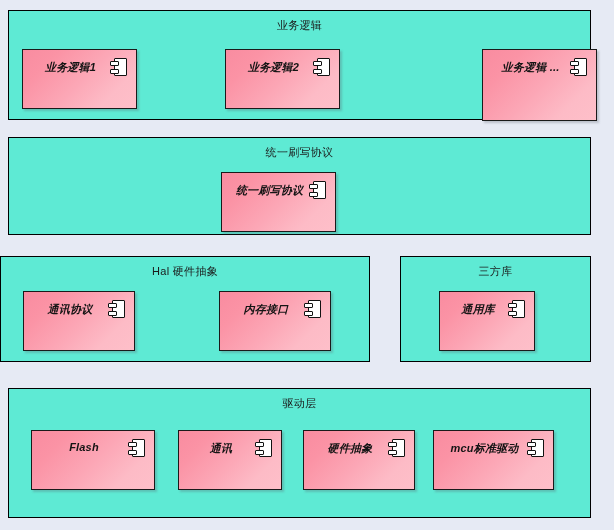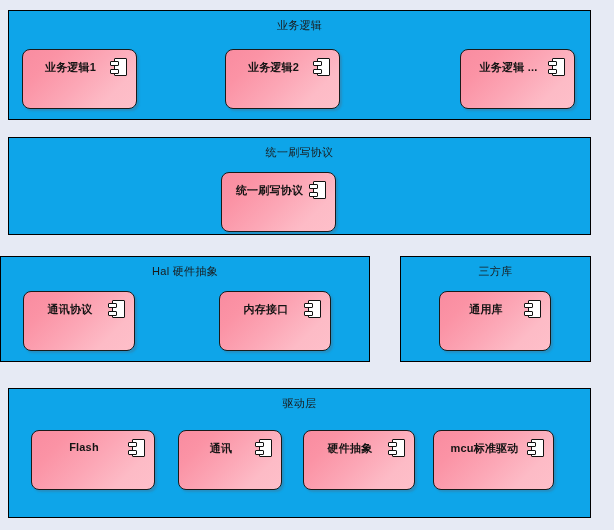--- a/index.html
+++ b/index.html
@@ -12,46 +12,47 @@
   }
   #canvas {
     position: relative;
     width: 614px; height: 530px;
     background: #e6eaf4;
   }
 
   
   .band {
     position: absolute;
-    background: #0ea5e9;
+    background: #5eead4;
     border: 1.5px solid #000000;
   }
   .band-title {
     position: absolute;
     top: 7px; left: 0; right: 0;
     text-align: center;
     font-size: 11px;
     color: #1a1a1a;
     letter-spacing: 0.3px;
     white-space: nowrap;
     pointer-events: none;
   }
 
   
   .component {
     position: absolute;
     border: 1.5px solid #1a1a1a;
-    border-radius: 8px;
+    border-radius: 0;
     background: linear-gradient(135deg,
                 #f98ca0 0%,
                 #fb93a5 22%,
                 #fca7b6 52%,
                 #fdbbc6 78%,
                 #febfc9 100%);
     box-shadow: 2px 2px 2px rgba(90, 95, 110, 0.30);
+    font-style: italic;
   }
   .component-label {
     position: absolute;
     left: 0; right: 0;
     top: 10px;
     text-align: center;
     font-size: 11px;
     font-weight: bold;
     color: #141414;
     letter-spacing: 0.2px;
@@ -107,21 +108,21 @@
 
     <div class="component" style="left:216px; top:38px; width:115px; height:60px;">
       <div class="component-label">业务逻辑2</div>
       <div class="comp-icon">
         <div class="body"></div>
           <div class="tab t1"></div>
           <div class="tab t2"></div>
       </div>
     </div>
 
-    <div class="component" style="left:451px; top:38px; width:115px; height:60px;">
+    <div class="component" style="left:473px; top:38px; width:115px; height:72px;">
       <div class="component-label">业务逻辑 ...</div>
       <div class="comp-icon">
         <div class="body"></div>
           <div class="tab t1"></div>
           <div class="tab t2"></div>
       </div>
     </div>
   </div>
 
   <div class="band" style="left:8px; top:137px; width:583px; height:98px;">
@@ -155,21 +156,21 @@
         <div class="body"></div>
           <div class="tab t1"></div>
           <div class="tab t2"></div>
       </div>
     </div>
   </div>
 
   <div class="band" style="left:400px; top:256px; width:191px; height:106px;">
     <div class="band-title">三方库</div>
 
-    <div class="component" style="left:38px; top:34px; width:112px; height:60px;">
+    <div class="component" style="left:38px; top:34px; width:96px; height:60px;">
       <div class="component-label">通用库</div>
       <div class="comp-icon">
         <div class="body"></div>
           <div class="tab t1"></div>
           <div class="tab t2"></div>
       </div>
     </div>
   </div>
 
   <div class="band" style="left:8px; top:388px; width:583px; height:130px;">

